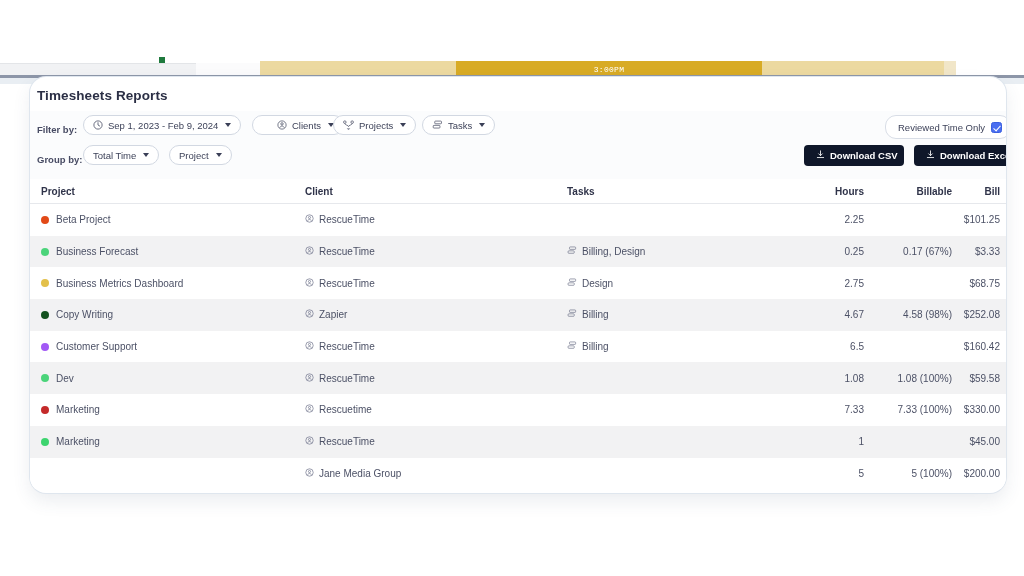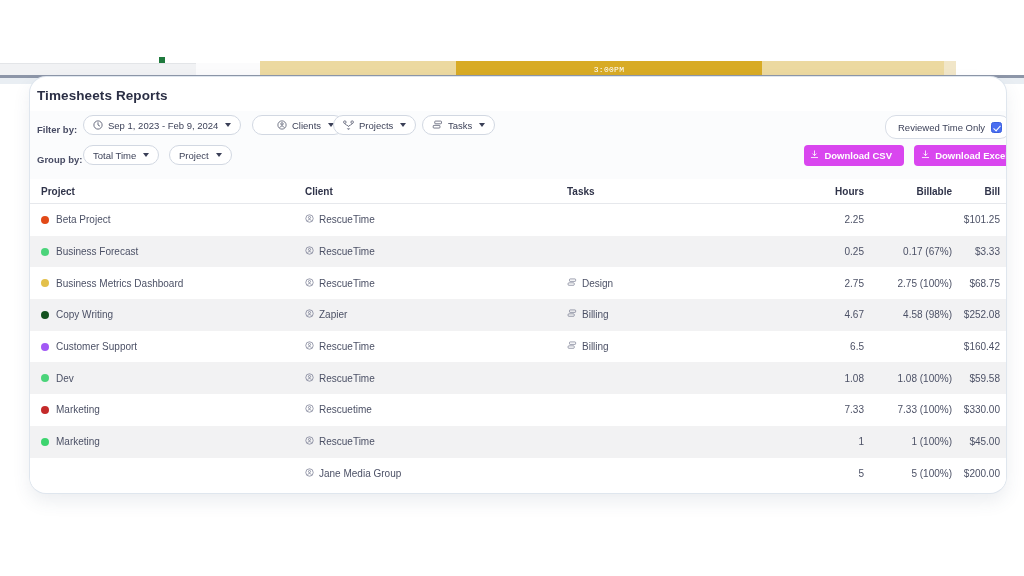--- a/index.html
+++ b/index.html
@@ -186,24 +186,24 @@
     border-width: 0 1.6px 1.6px 0;
     transform: rotate(42deg);
   }
 
   .dlbtn {
     position: absolute;
     top: 0;
     height: 21px;
     display: flex;
     align-items: center;
-    justify-content: flex-end;
+    justify-content: space-between;
     gap: 5px;
     padding: 0 12px;
-    background: #d946ef;
+    background: #0f172a;
     border-radius: 4px;
     font-size: 9.5px;
     font-weight: bold;
     color: #ffffff;
     white-space: nowrap;
   }
   .btn-csv   { left: 774px; width: 100px; }
   .btn-excel { left: 884px; width: 106px; }
   .dl-ico { display: block; }
 
@@ -409,92 +409,98 @@
             <span>Business Forecast</span>
           </div>
           <div class="c c-client">
             <span class="ico-mini"><svg width="9" height="9" viewBox="0 0 16 16">
                 <circle cx="8" cy="8" r="6.6" fill="none" stroke="#6b7087" stroke-width="1.2"></circle>
                 <circle cx="8" cy="6.2" r="1.9" fill="none" stroke="#6b7087" stroke-width="1.2"></circle>
                 <path d="M4.6 12.2c.7-1.8 2-2.6 3.4-2.6s2.7.8 3.4 2.6" fill="none" stroke="#6b7087" stroke-width="1.2"></path>
               </svg></span>
             <span>RescueTime</span>
           </div>
-          <div class="c c-hours">0.25</div>
-          <div class="c c-billable">0.17 (67%)</div>
-          <div class="c c-bill">$3.33</div>
-        </div>
-        <div class="row odd">
-          <div class="c c-project">
-            <span class="dot" style="background: rgb(227, 192, 74);"></span>
-            <span>Business Metrics Dashboard</span>
-          </div>
-          <div class="c c-client">
-            <span class="ico-mini"><svg width="9" height="9" viewBox="0 0 16 16">
-                <circle cx="8" cy="8" r="6.6" fill="none" stroke="#6b7087" stroke-width="1.2"></circle>
-                <circle cx="8" cy="6.2" r="1.9" fill="none" stroke="#6b7087" stroke-width="1.2"></circle>
-                <path d="M4.6 12.2c.7-1.8 2-2.6 3.4-2.6s2.7.8 3.4 2.6" fill="none" stroke="#6b7087" stroke-width="1.2"></path>
-              </svg></span>
-            <span>RescueTime</span>
-          </div>
           <div class="c c-tasks">
             <span class="ico-mini"><svg width="10" height="9" viewBox="0 0 18 16">
                 <rect x="4.5" y="1.6" width="11" height="4.4" rx="1.2" fill="none" stroke="#6b7087" stroke-width="1.2"></rect>
                 <rect x="2" y="8.6" width="11" height="4.4" rx="1.2" fill="none" stroke="#6b7087" stroke-width="1.2"></rect>
               </svg></span>
-            <span>Design</span>
-          </div>
-          <div class="c c-hours">2.75</div>
-          <div class="c c-billable">2.75 (100%)</div>
-          <div class="c c-bill">$68.75</div>
-        </div>
-        <div class="row even">
-          <div class="c c-project">
-            <span class="dot" style="background: rgb(19, 82, 31);"></span>
-            <span>Copy Writing</span>
-          </div>
-          <div class="c c-client">
-            <span class="ico-mini"><svg width="9" height="9" viewBox="0 0 16 16">
-                <circle cx="8" cy="8" r="6.6" fill="none" stroke="#6b7087" stroke-width="1.2"></circle>
-                <circle cx="8" cy="6.2" r="1.9" fill="none" stroke="#6b7087" stroke-width="1.2"></circle>
-                <path d="M4.6 12.2c.7-1.8 2-2.6 3.4-2.6s2.7.8 3.4 2.6" fill="none" stroke="#6b7087" stroke-width="1.2"></path>
-              </svg></span>
-            <span>Zapier</span>
+            <span>Billing, Design</span>
+          </div>
+          <div class="c c-hours">0.25</div>
+          <div class="c c-billable">0.17 (67%)</div>
+          <div class="c c-bill">$3.33</div>
+        </div>
+        <div class="row odd">
+          <div class="c c-project">
+            <span class="dot" style="background: rgb(227, 192, 74);"></span>
+            <span>Business Metrics Dashboard</span>
+          </div>
+          <div class="c c-client">
+            <span class="ico-mini"><svg width="9" height="9" viewBox="0 0 16 16">
+                <circle cx="8" cy="8" r="6.6" fill="none" stroke="#6b7087" stroke-width="1.2"></circle>
+                <circle cx="8" cy="6.2" r="1.9" fill="none" stroke="#6b7087" stroke-width="1.2"></circle>
+                <path d="M4.6 12.2c.7-1.8 2-2.6 3.4-2.6s2.7.8 3.4 2.6" fill="none" stroke="#6b7087" stroke-width="1.2"></path>
+              </svg></span>
+            <span>RescueTime</span>
           </div>
           <div class="c c-tasks">
             <span class="ico-mini"><svg width="10" height="9" viewBox="0 0 18 16">
                 <rect x="4.5" y="1.6" width="11" height="4.4" rx="1.2" fill="none" stroke="#6b7087" stroke-width="1.2"></rect>
                 <rect x="2" y="8.6" width="11" height="4.4" rx="1.2" fill="none" stroke="#6b7087" stroke-width="1.2"></rect>
               </svg></span>
-            <span>Billing</span>
-          </div>
-          <div class="c c-hours">4.67</div>
-          <div class="c c-billable">4.58 (98%)</div>
-          <div class="c c-bill">$252.08</div>
-        </div>
-        <div class="row odd">
-          <div class="c c-project">
-            <span class="dot" style="background: rgb(162, 89, 245);"></span>
-            <span>Customer Support</span>
-          </div>
-          <div class="c c-client">
-            <span class="ico-mini"><svg width="9" height="9" viewBox="0 0 16 16">
-                <circle cx="8" cy="8" r="6.6" fill="none" stroke="#6b7087" stroke-width="1.2"></circle>
-                <circle cx="8" cy="6.2" r="1.9" fill="none" stroke="#6b7087" stroke-width="1.2"></circle>
-                <path d="M4.6 12.2c.7-1.8 2-2.6 3.4-2.6s2.7.8 3.4 2.6" fill="none" stroke="#6b7087" stroke-width="1.2"></path>
-              </svg></span>
-            <span>RescueTime</span>
+            <span>Design</span>
+          </div>
+          <div class="c c-hours">2.75</div>
+          <div class="c c-bill">$68.75</div>
+        </div>
+        <div class="row even">
+          <div class="c c-project">
+            <span class="dot" style="background: rgb(19, 82, 31);"></span>
+            <span>Copy Writing</span>
+          </div>
+          <div class="c c-client">
+            <span class="ico-mini"><svg width="9" height="9" viewBox="0 0 16 16">
+                <circle cx="8" cy="8" r="6.6" fill="none" stroke="#6b7087" stroke-width="1.2"></circle>
+                <circle cx="8" cy="6.2" r="1.9" fill="none" stroke="#6b7087" stroke-width="1.2"></circle>
+                <path d="M4.6 12.2c.7-1.8 2-2.6 3.4-2.6s2.7.8 3.4 2.6" fill="none" stroke="#6b7087" stroke-width="1.2"></path>
+              </svg></span>
+            <span>Zapier</span>
           </div>
           <div class="c c-tasks">
             <span class="ico-mini"><svg width="10" height="9" viewBox="0 0 18 16">
                 <rect x="4.5" y="1.6" width="11" height="4.4" rx="1.2" fill="none" stroke="#6b7087" stroke-width="1.2"></rect>
                 <rect x="2" y="8.6" width="11" height="4.4" rx="1.2" fill="none" stroke="#6b7087" stroke-width="1.2"></rect>
               </svg></span>
             <span>Billing</span>
           </div>
+          <div class="c c-hours">4.67</div>
+          <div class="c c-billable">4.58 (98%)</div>
+          <div class="c c-bill">$252.08</div>
+        </div>
+        <div class="row odd">
+          <div class="c c-project">
+            <span class="dot" style="background: rgb(162, 89, 245);"></span>
+            <span>Customer Support</span>
+          </div>
+          <div class="c c-client">
+            <span class="ico-mini"><svg width="9" height="9" viewBox="0 0 16 16">
+                <circle cx="8" cy="8" r="6.6" fill="none" stroke="#6b7087" stroke-width="1.2"></circle>
+                <circle cx="8" cy="6.2" r="1.9" fill="none" stroke="#6b7087" stroke-width="1.2"></circle>
+                <path d="M4.6 12.2c.7-1.8 2-2.6 3.4-2.6s2.7.8 3.4 2.6" fill="none" stroke="#6b7087" stroke-width="1.2"></path>
+              </svg></span>
+            <span>RescueTime</span>
+          </div>
+          <div class="c c-tasks">
+            <span class="ico-mini"><svg width="10" height="9" viewBox="0 0 18 16">
+                <rect x="4.5" y="1.6" width="11" height="4.4" rx="1.2" fill="none" stroke="#6b7087" stroke-width="1.2"></rect>
+                <rect x="2" y="8.6" width="11" height="4.4" rx="1.2" fill="none" stroke="#6b7087" stroke-width="1.2"></rect>
+              </svg></span>
+            <span>Billing</span>
+          </div>
           <div class="c c-hours">6.5</div>
           <div class="c c-bill">$160.42</div>
         </div>
         <div class="row even">
           <div class="c c-project">
             <span class="dot" style="background: rgb(75, 212, 122);"></span>
             <span>Dev</span>
           </div>
           <div class="c c-client">
             <span class="ico-mini"><svg width="9" height="9" viewBox="0 0 16 16">
@@ -535,21 +541,20 @@
           <div class="c c-client">
             <span class="ico-mini"><svg width="9" height="9" viewBox="0 0 16 16">
                 <circle cx="8" cy="8" r="6.6" fill="none" stroke="#6b7087" stroke-width="1.2"></circle>
                 <circle cx="8" cy="6.2" r="1.9" fill="none" stroke="#6b7087" stroke-width="1.2"></circle>
                 <path d="M4.6 12.2c.7-1.8 2-2.6 3.4-2.6s2.7.8 3.4 2.6" fill="none" stroke="#6b7087" stroke-width="1.2"></path>
               </svg></span>
             <span>RescueTime</span>
           </div>
           <div class="c c-tasks"></div>
           <div class="c c-hours">1</div>
-          <div class="c c-billable">1 (100%)</div>
           <div class="c c-bill">$45.00</div>
         </div>
         <div class="row odd">
           <div class="c c-client">
             <span class="ico-mini"><svg width="9" height="9" viewBox="0 0 16 16">
                 <circle cx="8" cy="8" r="6.6" fill="none" stroke="#6b7087" stroke-width="1.2"></circle>
                 <circle cx="8" cy="6.2" r="1.9" fill="none" stroke="#6b7087" stroke-width="1.2"></circle>
                 <path d="M4.6 12.2c.7-1.8 2-2.6 3.4-2.6s2.7.8 3.4 2.6" fill="none" stroke="#6b7087" stroke-width="1.2"></path>
               </svg></span>
             <span>Jane Media Group</span>

